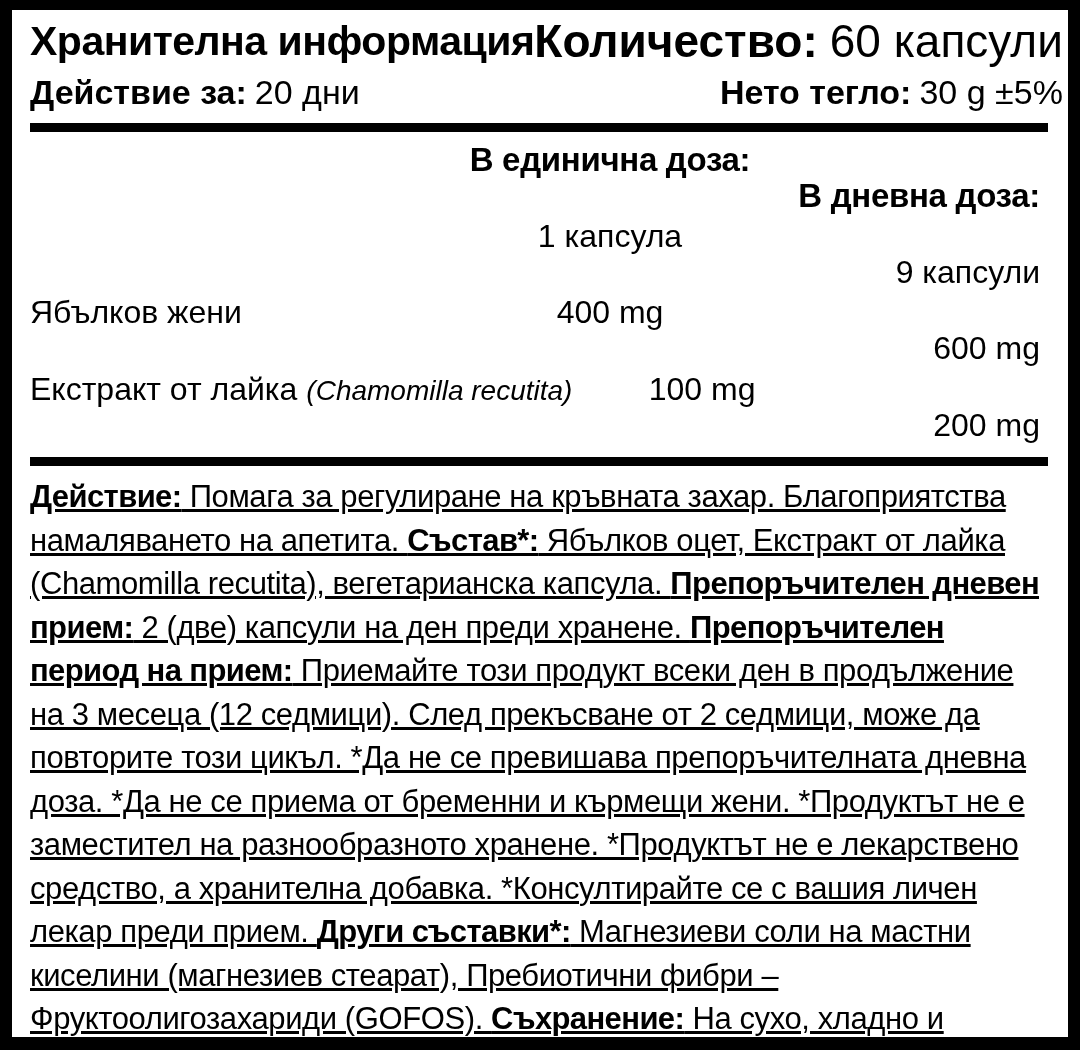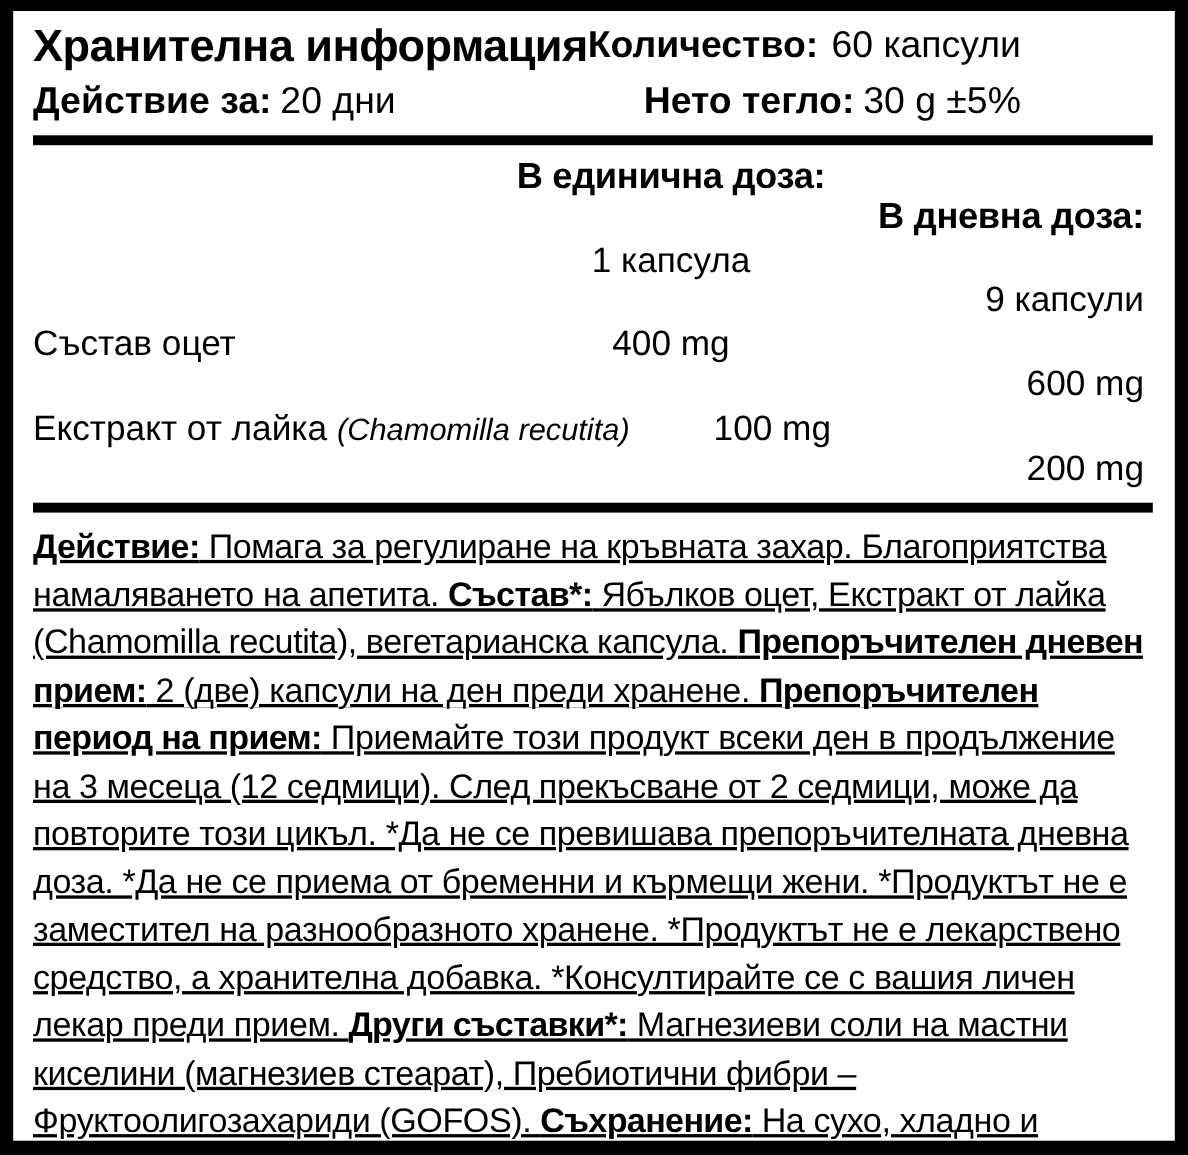--- a/index.html
+++ b/index.html
@@ -13,21 +13,21 @@
     background: var(--paper, #fff);
     color: var(--ink, #000);
     padding: 5px 20px 0 18px;
     overflow: hidden;
     font-family: "Liberation Sans", sans-serif;
   }
   .hdr { display: flex; justify-content: flex-start; align-items: flex-start; }
   .title { font-size: 41px; font-weight: bold; line-height: 53px; letter-spacing: -0.5px; white-space: nowrap; }
   .hline2 { font-size: 34px; line-height: 49px; white-space: nowrap; }
   .hdr-right { text-align: right; }
-  .hdr-right .hline1 { font-size: 34px; line-height: 53px; white-space: nowrap; }
+  .hdr-right .hline1 { font-size: 46px; line-height: 53px; white-space: nowrap; }
   .b { font-weight: bold; }
   .val { margin-left: 12px; }
   .val-tight { margin-left: 8px; }
   .rule { height: 9px; background: var(--ink, #000); border: none; margin: 6px 0 0 0; }
   .rule-2 { margin-top: 11px; }
   .dose-table { margin-top: 7px; }
   .trow { display: flex; padding-right: 8px; font-size: 32px; line-height: 41px; }
   .thead { font-weight: bold; font-size: 33px; line-height: 41px; letter-spacing: -0.3px; }
   .tsub  { line-height: 40px; }
   .t-name { flex: 1 1 auto; white-space: nowrap; overflow: visible; }
@@ -74,21 +74,21 @@
         <div class="t-c1">В единична доза:</div>
         <div class="t-c2">В дневна доза:</div>
       </div>
       <div class="trow tsub">
         <div class="t-name"></div>
         <div class="t-c1">1 капсула</div>
         <div class="t-c2">9 капсули</div>
       </div>
       <div class="trow">
         <div class="t-name">
-          <span>Състав оцет</span>
+          <span>Ябълков жени</span>
         </div>
         <div class="t-c1">400 mg</div>
         <div class="t-c2">600 mg</div>
       </div>
       <div class="trow">
         <div class="t-name">
           <span>Екстракт от лайка</span><span class="latin">(Chamomilla recutita)</span>
         </div>
         <div class="t-c1">100 mg</div>
         <div class="t-c2">200 mg</div>

